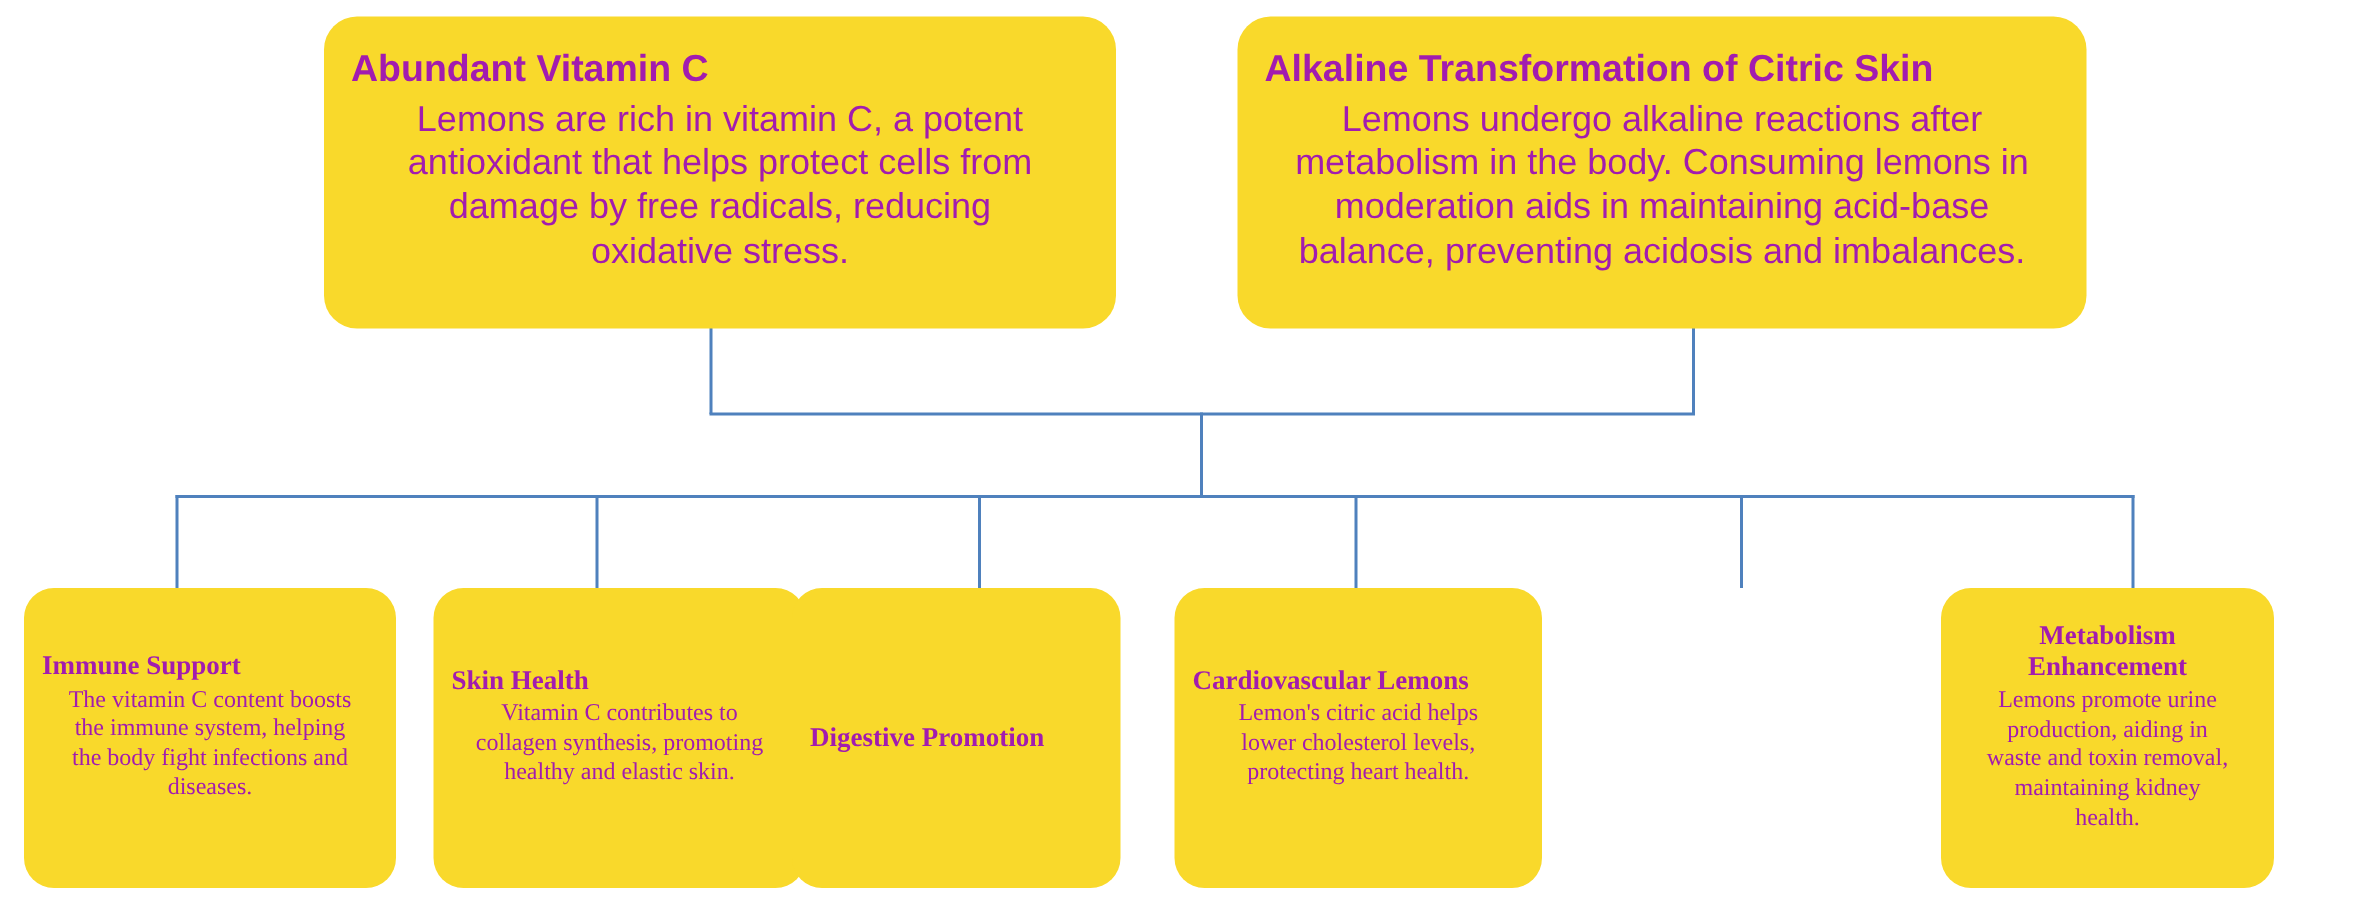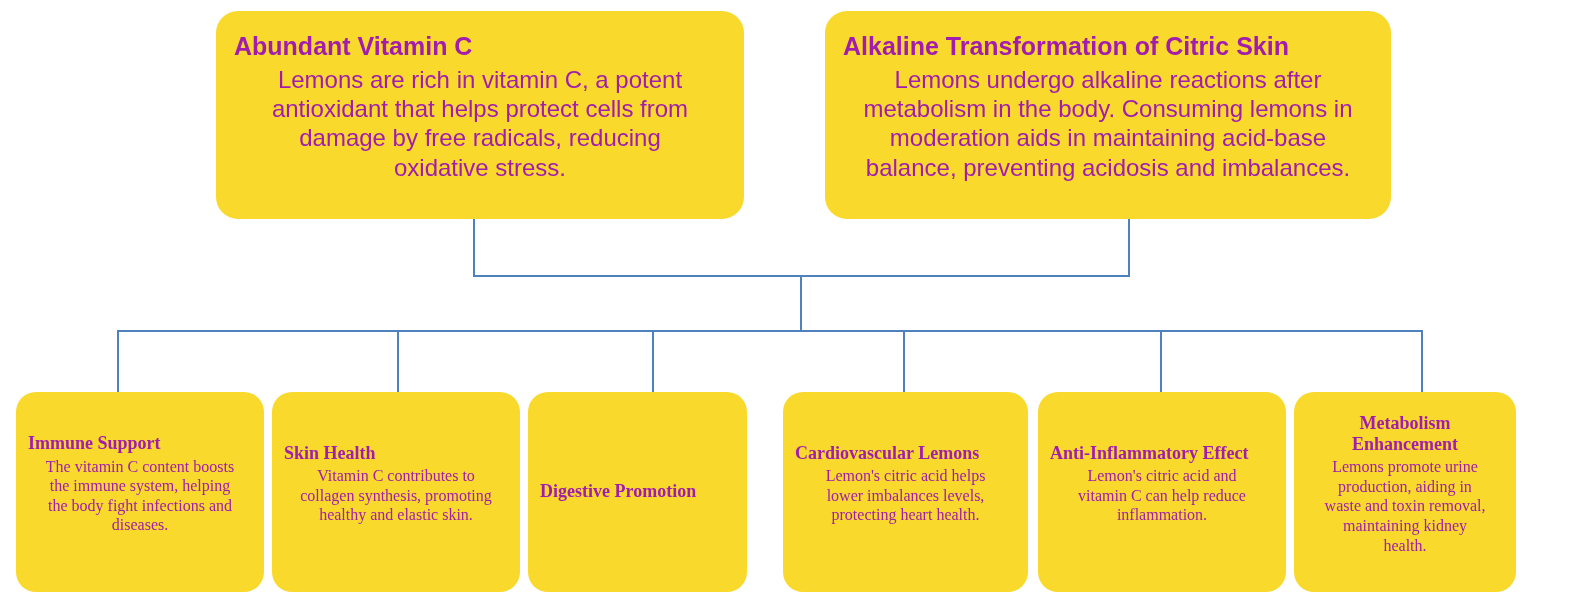--- a/index.html
+++ b/index.html
@@ -56,21 +56,21 @@
     border-radius: 20px;
     padding: 6px 12px;
     top: 392px;
     height: 200px;
     font-family: Liberation Serif, serif;
   }
   .tier-bottom .node-title { font-size: 18px; }
   .tier-bottom .node-desc  { font-size: 16px; margin-top: 2px; }
 
   #node-sub-0 { left: 16px;   width: 248px; }
-  #node-sub-1 { left: 272px;  width: 248px; }
+  #node-sub-1 { left: 289px;  width: 248px; }
   #node-sub-2 { left: 528px;  width: 219px; }
   #node-sub-3 { left: 783px;  width: 245px; }
   #node-sub-4 { left: 1038px; width: 248px; }
   #node-sub-5 { left: 1294px; width: 222px; }
 
   
   .conn {
     position: absolute;
     background: #4f81bd;
     z-index: 1;
@@ -119,26 +119,22 @@
     <div class="node-title">Skin Health</div>
     <div class="node-desc">Vitamin C contributes to collagen synthesis, promoting healthy and elastic skin.</div>
   </div>
 
   <div class="node tier-bottom" id="node-sub-2">
     <div class="node-title">Digestive Promotion</div>
   </div>
 
   <div class="node tier-bottom" id="node-sub-3">
     <div class="node-title">Cardiovascular Lemons</div>
-    <div class="node-desc">Lemon's citric acid helps lower imbalances levels, protecting heart health.</div>
+    <div class="node-desc">Lemon's citric acid helps lower cholesterol levels, protecting heart health.</div>
   </div>
 
-  <div class="node tier-bottom" id="node-sub-4">
-    <div class="node-title">Anti-Inflammatory Effect</div>
-    <div class="node-desc">Lemon's citric acid and vitamin C can help reduce inflammation.</div>
-  </div>
 
   <div class="node tier-bottom" id="node-sub-5">
     <div class="node-title">Metabolism Enhancement</div>
     <div class="node-desc">Lemons promote urine production, aiding in waste and toxin removal, maintaining kidney health.</div>
   </div>
 
 </div>
 
 </body></html>

